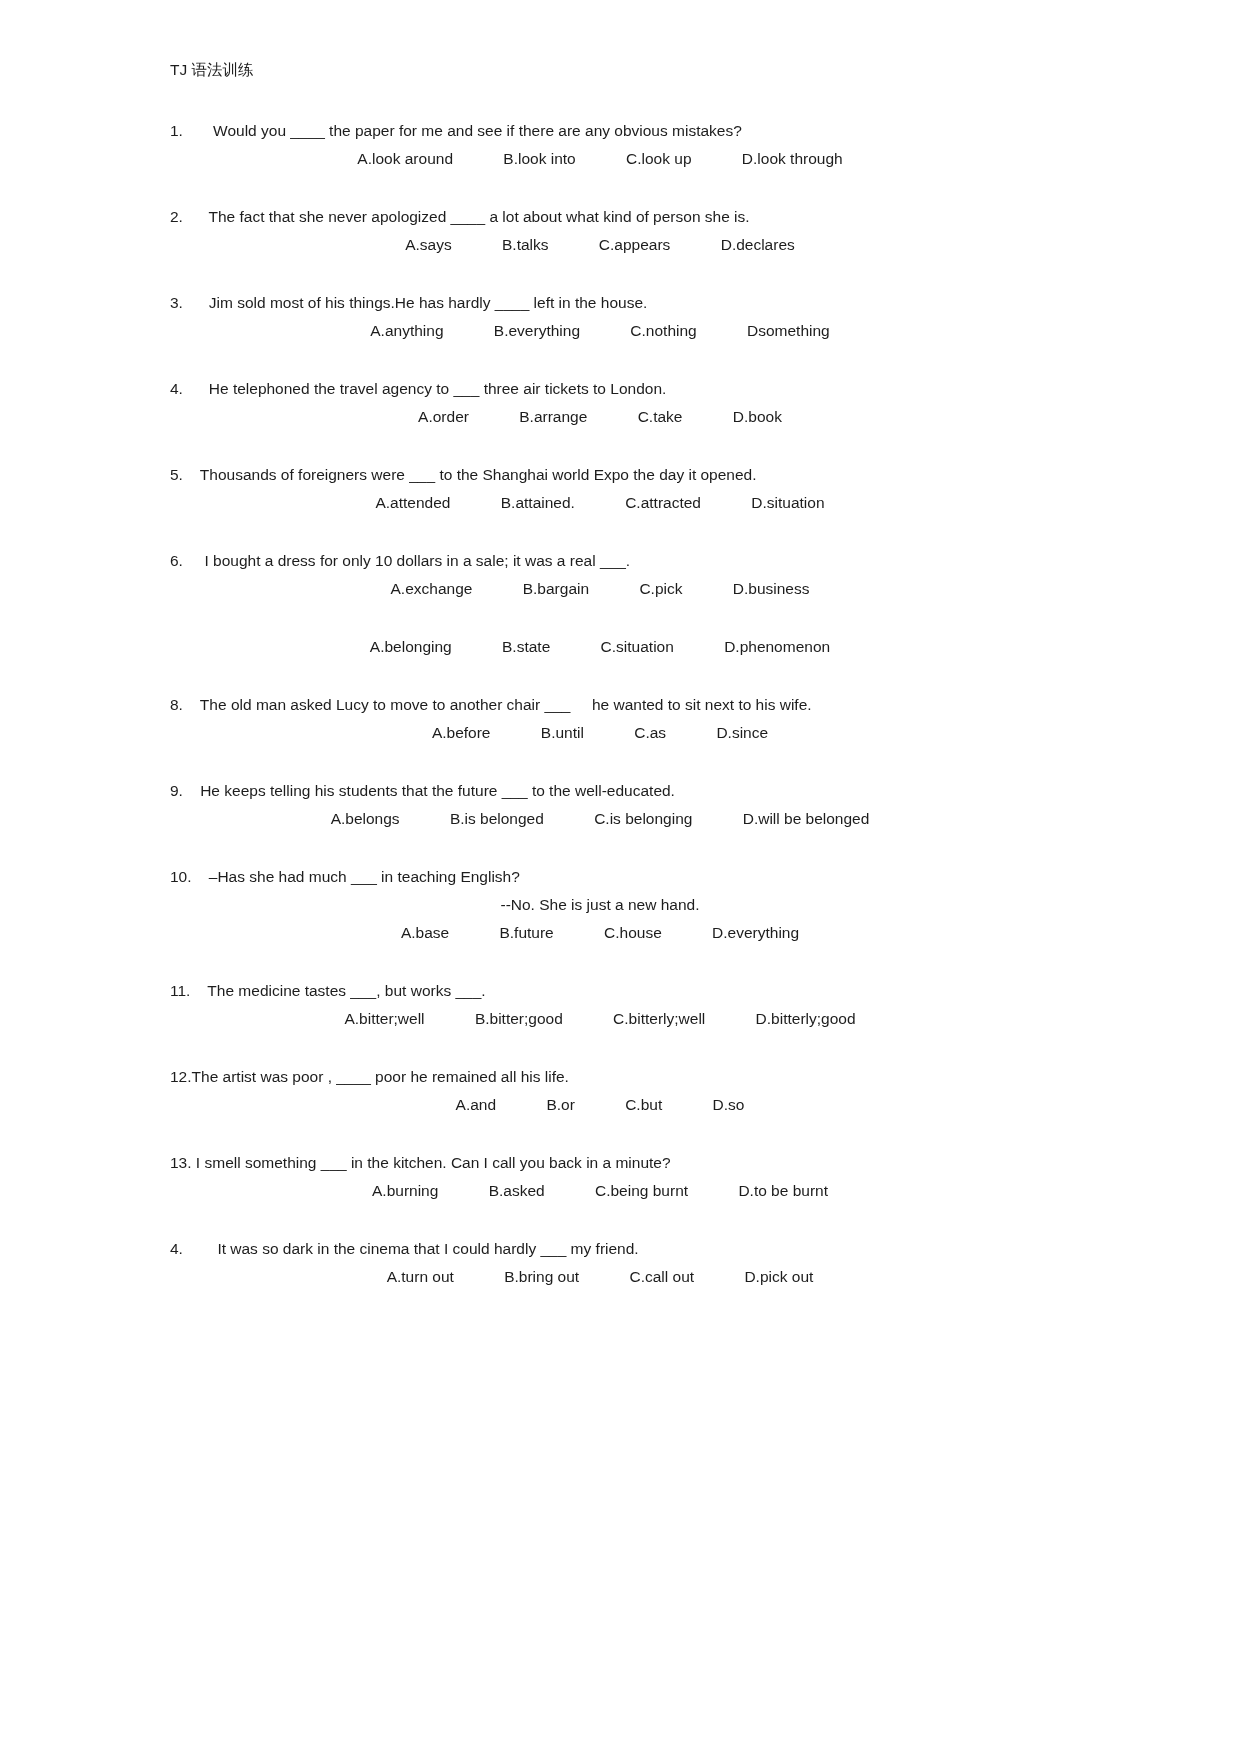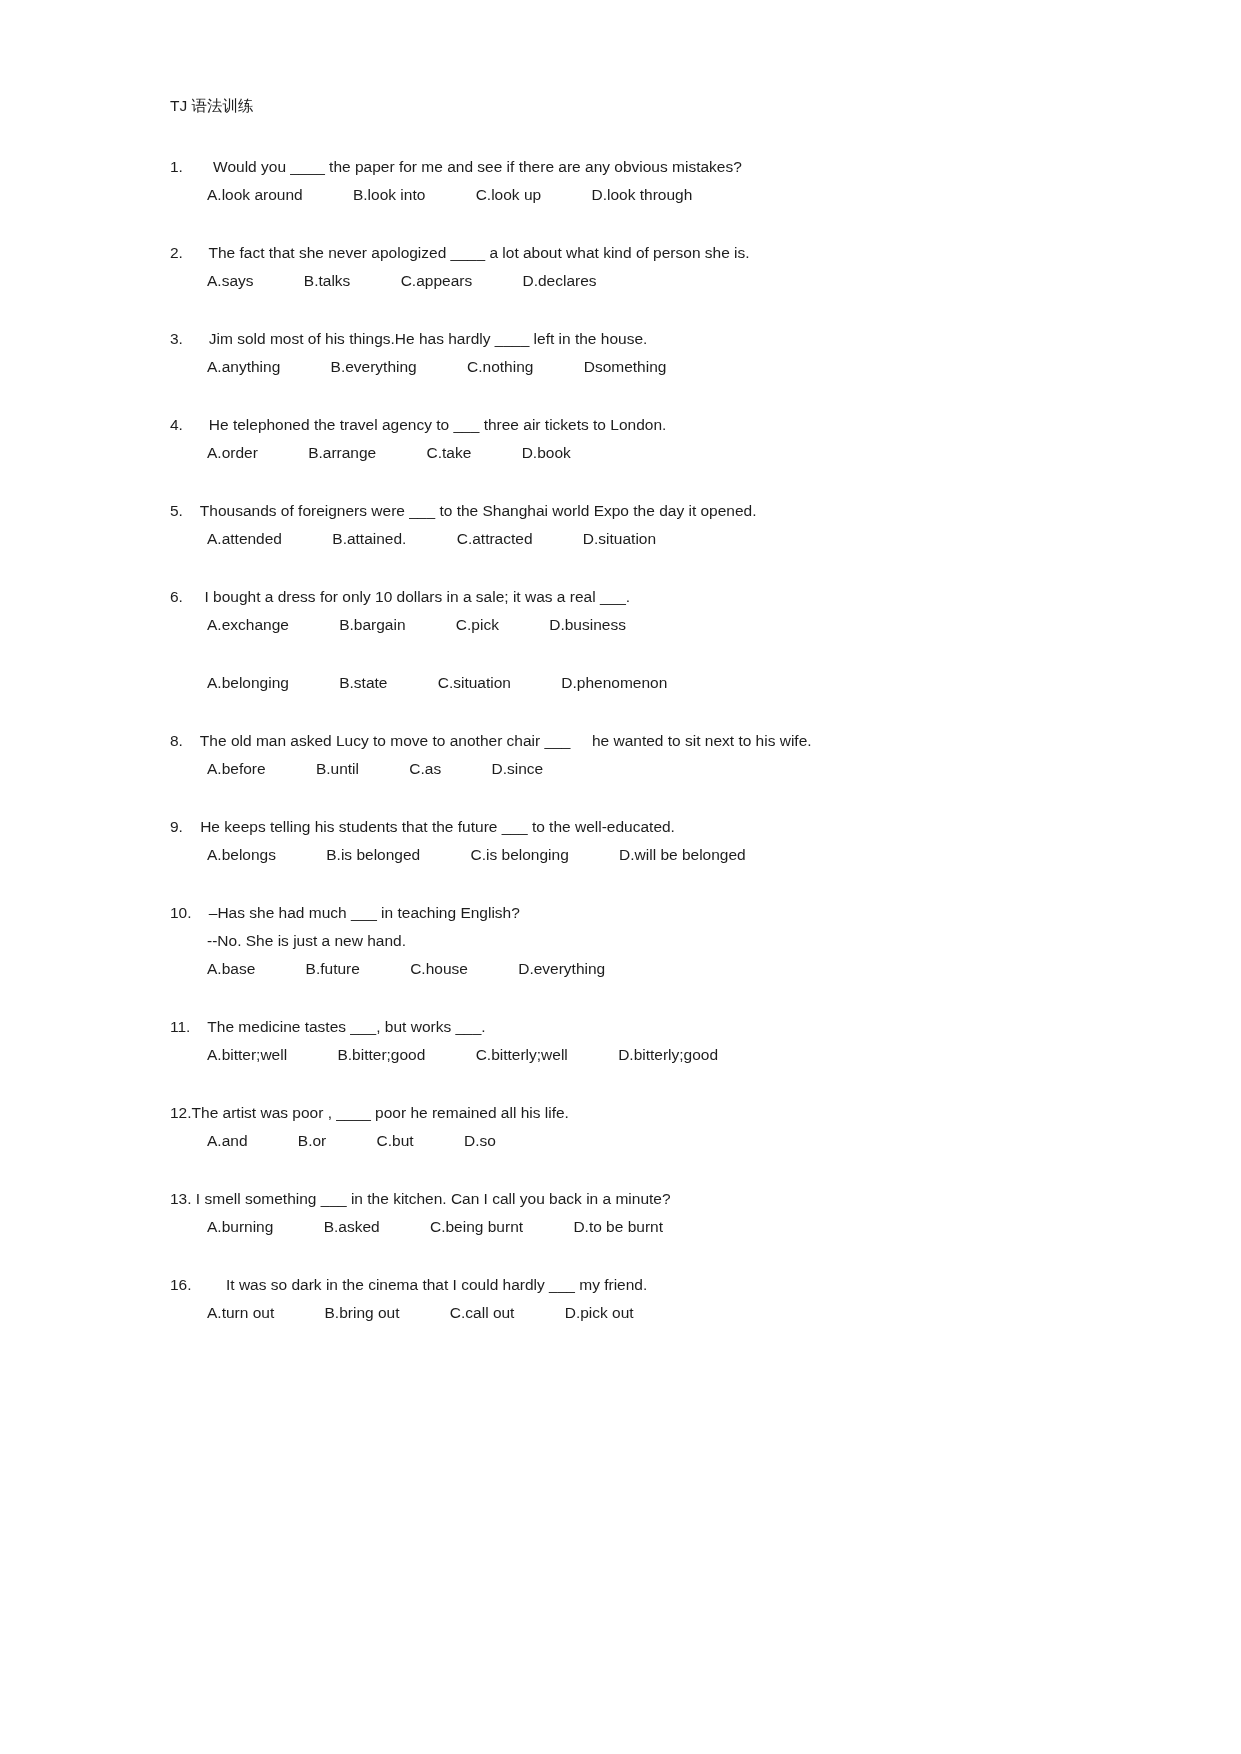--- a/index.html
+++ b/index.html
@@ -6,21 +6,21 @@
     margin: 0;
     padding: 0;
     background: #ffffff;
   }
   .page {
     position: relative;
     width: 1083px;
     height: 1754px;
     background: #ffffff;
     box-sizing: border-box;
-    padding: 92px 90px 40px 170px;
+    padding: 56px 90px 40px 170px;
     font-family: "Liberation Sans", sans-serif;
     font-size: 15.5px;
     line-height: 28px;
     color: #1d1d1d;
     overflow: hidden;
   }
   .doc-title {
     margin: 0 0 33px 0;
     font-weight: normal;
     font-size: 15.5px;
@@ -28,20 +28,21 @@
   }
   .question {
     margin: 12px 0 30px 0;
   }
   .q-line {
     white-space: pre-wrap;
   }
   .q-options {
     padding-left: 37px;
     white-space: normal;
+    text-align: center;
   }
   .opt {
     display: inline-block;
     margin-right: 46px;
     white-space: pre;
   }
   .opt:last-child {
     margin-right: 0;
   }
 </style>
@@ -176,21 +177,21 @@
     <div class="q-line">13. I smell something ___ in the kitchen. Can I call you back in a minute?</div>
     <div class="q-options">
       <span class="opt">A.burning</span>
       <span class="opt">B.asked</span>
       <span class="opt">C.being burnt</span>
       <span class="opt">D.to be burnt</span>
     </div>
   </div>
 
   <div class="question">
-    <div class="q-line">16.        It was so dark in the cinema that I could hardly ___ my friend.</div>
+    <div class="q-line">4.        It was so dark in the cinema that I could hardly ___ my friend.</div>
     <div class="q-options">
       <span class="opt">A.turn out</span>
       <span class="opt">B.bring out</span>
       <span class="opt">C.call out</span>
       <span class="opt">D.pick out</span>
     </div>
   </div>
 
 </div>
 

